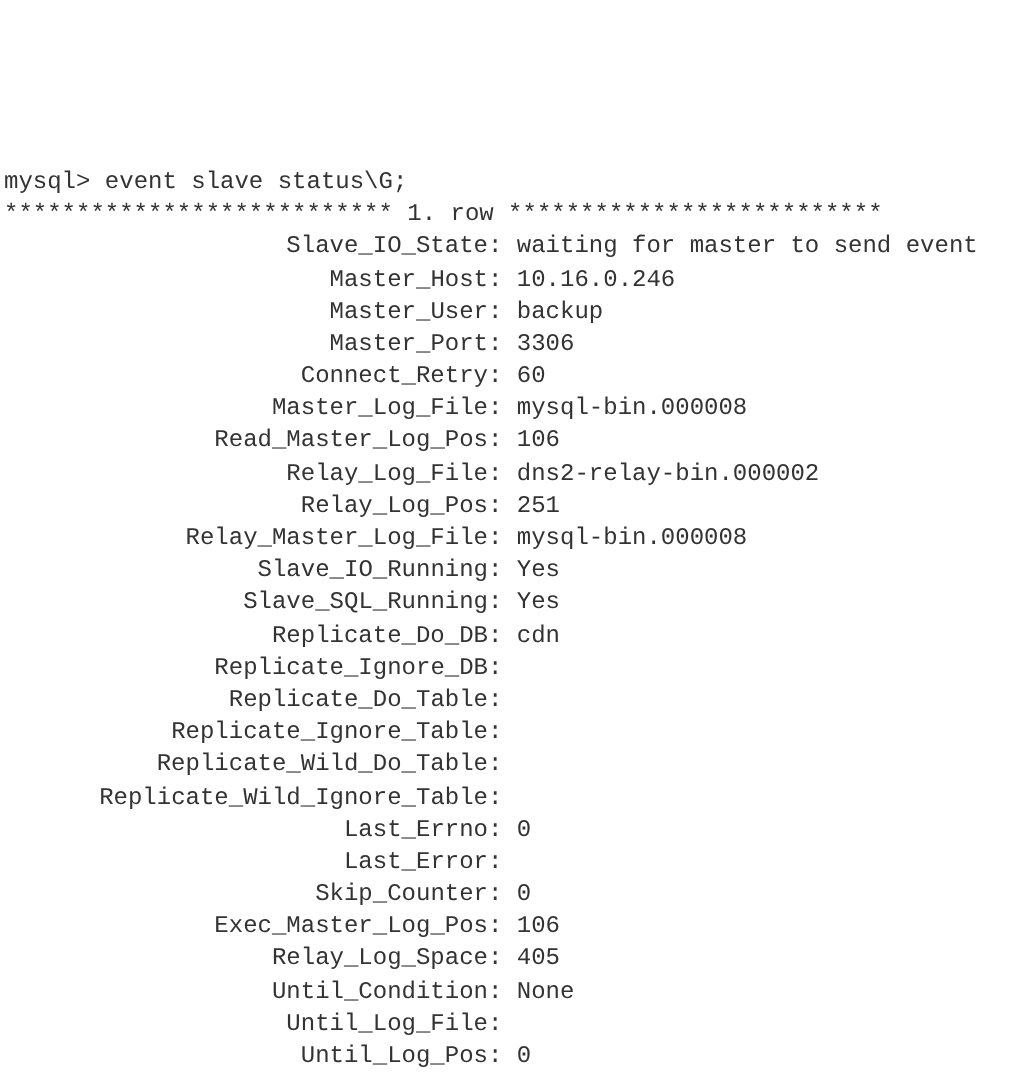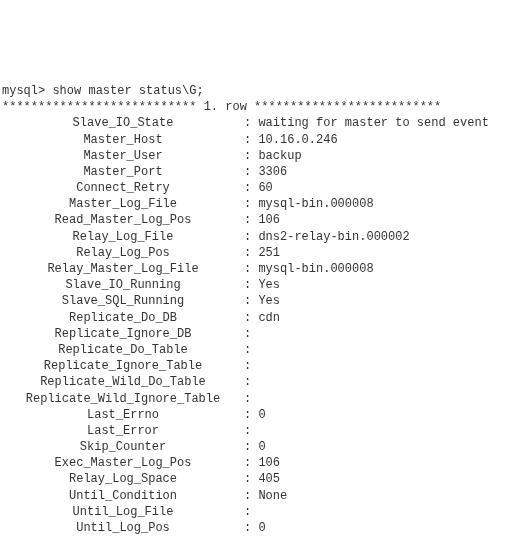--- a/index.html
+++ b/index.html
@@ -23,35 +23,35 @@
     }
     .row-header {
       display: block;
     }
     .field-row {
       display: block;
     }
     .label {
       display: inline-block;
       width: 242px;
-      text-align: center;
+      text-align: right;
     }
     .sep {
       display: inline;
     }
     .value {
       display: inline;
     }
   </style>
 </head>
 <body>
 
 
 
 <div class="terminal">
-<span>mysql&gt; </span><span>show master status\G;</span>
+<span>mysql&gt; </span><span>event slave status\G;</span>
 <span class="row-header">*************************** 1. row **************************</span><div id="fields-container"><span class="field-row"><span class="label">Slave_IO_State</span><span class="sep">: </span><span class="value">waiting for master to send event</span></span><span class="field-row"><span class="label">Master_Host</span><span class="sep">: </span><span class="value">10.16.0.246</span></span><span class="field-row"><span class="label">Master_User</span><span class="sep">: </span><span class="value">backup</span></span><span class="field-row"><span class="label">Master_Port</span><span class="sep">: </span><span class="value">3306</span></span><span class="field-row"><span class="label">Connect_Retry</span><span class="sep">: </span><span class="value">60</span></span><span class="field-row"><span class="label">Master_Log_File</span><span class="sep">: </span><span class="value">mysql-bin.000008</span></span><span class="field-row"><span class="label">Read_Master_Log_Pos</span><span class="sep">: </span><span class="value">106</span></span><span class="field-row"><span class="label">Relay_Log_File</span><span class="sep">: </span><span class="value">dns2-relay-bin.000002</span></span><span class="field-row"><span class="label">Relay_Log_Pos</span><span class="sep">: </span><span class="value">251</span></span><span class="field-row"><span class="label">Relay_Master_Log_File</span><span class="sep">: </span><span class="value">mysql-bin.000008</span></span><span class="field-row"><span class="label">Slave_IO_Running</span><span class="sep">: </span><span class="value">Yes</span></span><span class="field-row"><span class="label">Slave_SQL_Running</span><span class="sep">: </span><span class="value">Yes</span></span><span class="field-row"><span class="label">Replicate_Do_DB</span><span class="sep">: </span><span class="value">cdn</span></span><span class="field-row"><span class="label">Replicate_Ignore_DB</span><span class="sep">: </span><span class="value"></span></span><span class="field-row"><span class="label">Replicate_Do_Table</span><span class="sep">: </span><span class="value"></span></span><span class="field-row"><span class="label">Replicate_Ignore_Table</span><span class="sep">: </span><span class="value"></span></span><span class="field-row"><span class="label">Replicate_Wild_Do_Table</span><span class="sep">: </span><span class="value"></span></span><span class="field-row"><span class="label">Replicate_Wild_Ignore_Table</span><span class="sep">: </span><span class="value"></span></span><span class="field-row"><span class="label">Last_Errno</span><span class="sep">: </span><span class="value">0</span></span><span class="field-row"><span class="label">Last_Error</span><span class="sep">: </span><span class="value"></span></span><span class="field-row"><span class="label">Skip_Counter</span><span class="sep">: </span><span class="value">0</span></span><span class="field-row"><span class="label">Exec_Master_Log_Pos</span><span class="sep">: </span><span class="value">106</span></span><span class="field-row"><span class="label">Relay_Log_Space</span><span class="sep">: </span><span class="value">405</span></span><span class="field-row"><span class="label">Until_Condition</span><span class="sep">: </span><span class="value">None</span></span><span class="field-row"><span class="label">Until_Log_File</span><span class="sep">: </span><span class="value"></span></span><span class="field-row"><span class="label">Until_Log_Pos</span><span class="sep">: </span><span class="value">0</span></span><span class="field-row"><span class="label">Master_SSL_Allowed</span><span class="sep">: </span><span class="value">No</span></span></div>
 </div>
 
 
 
 
 
 
 </body></html>

